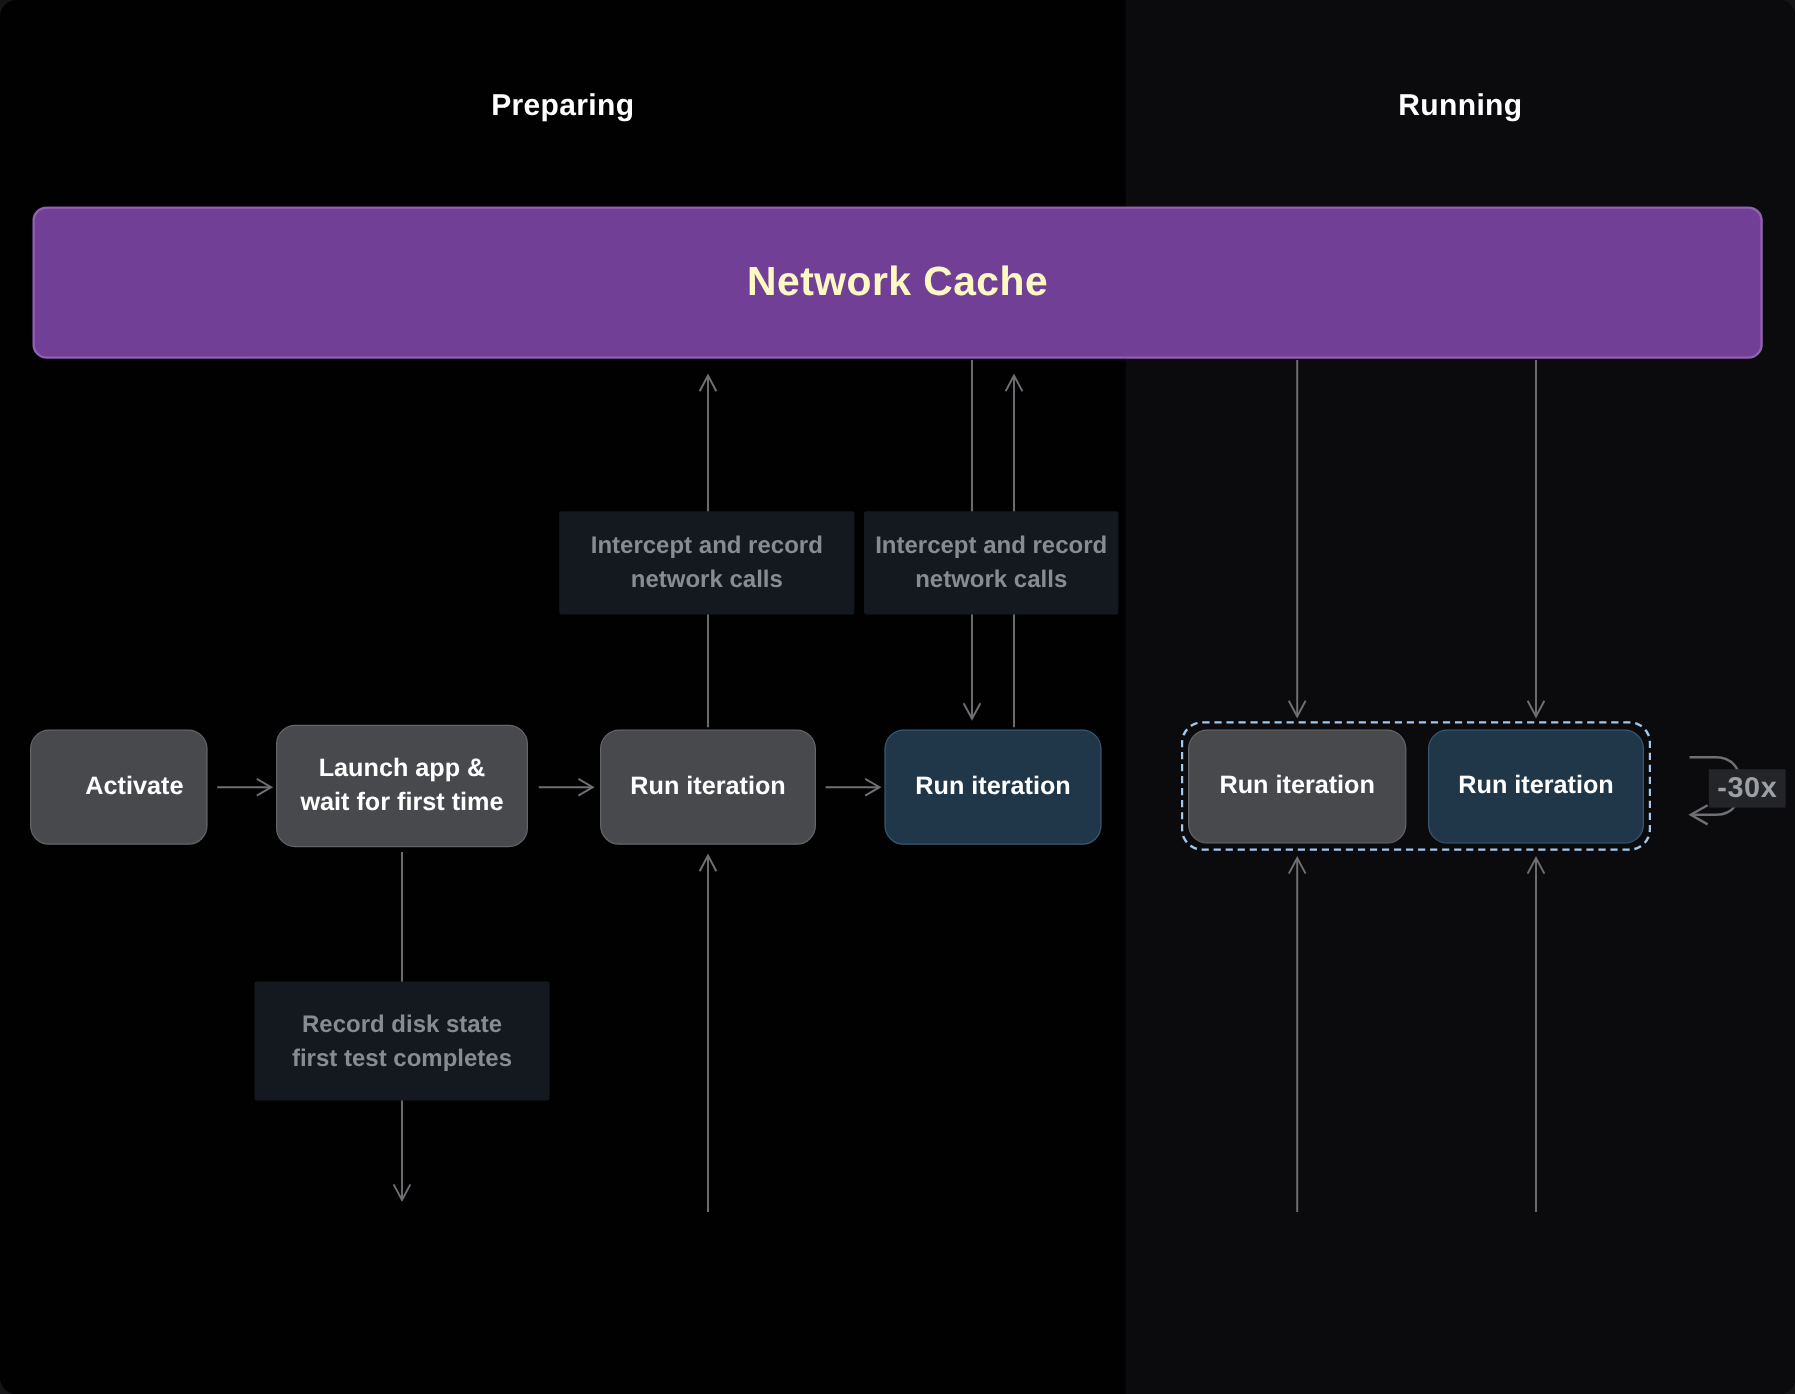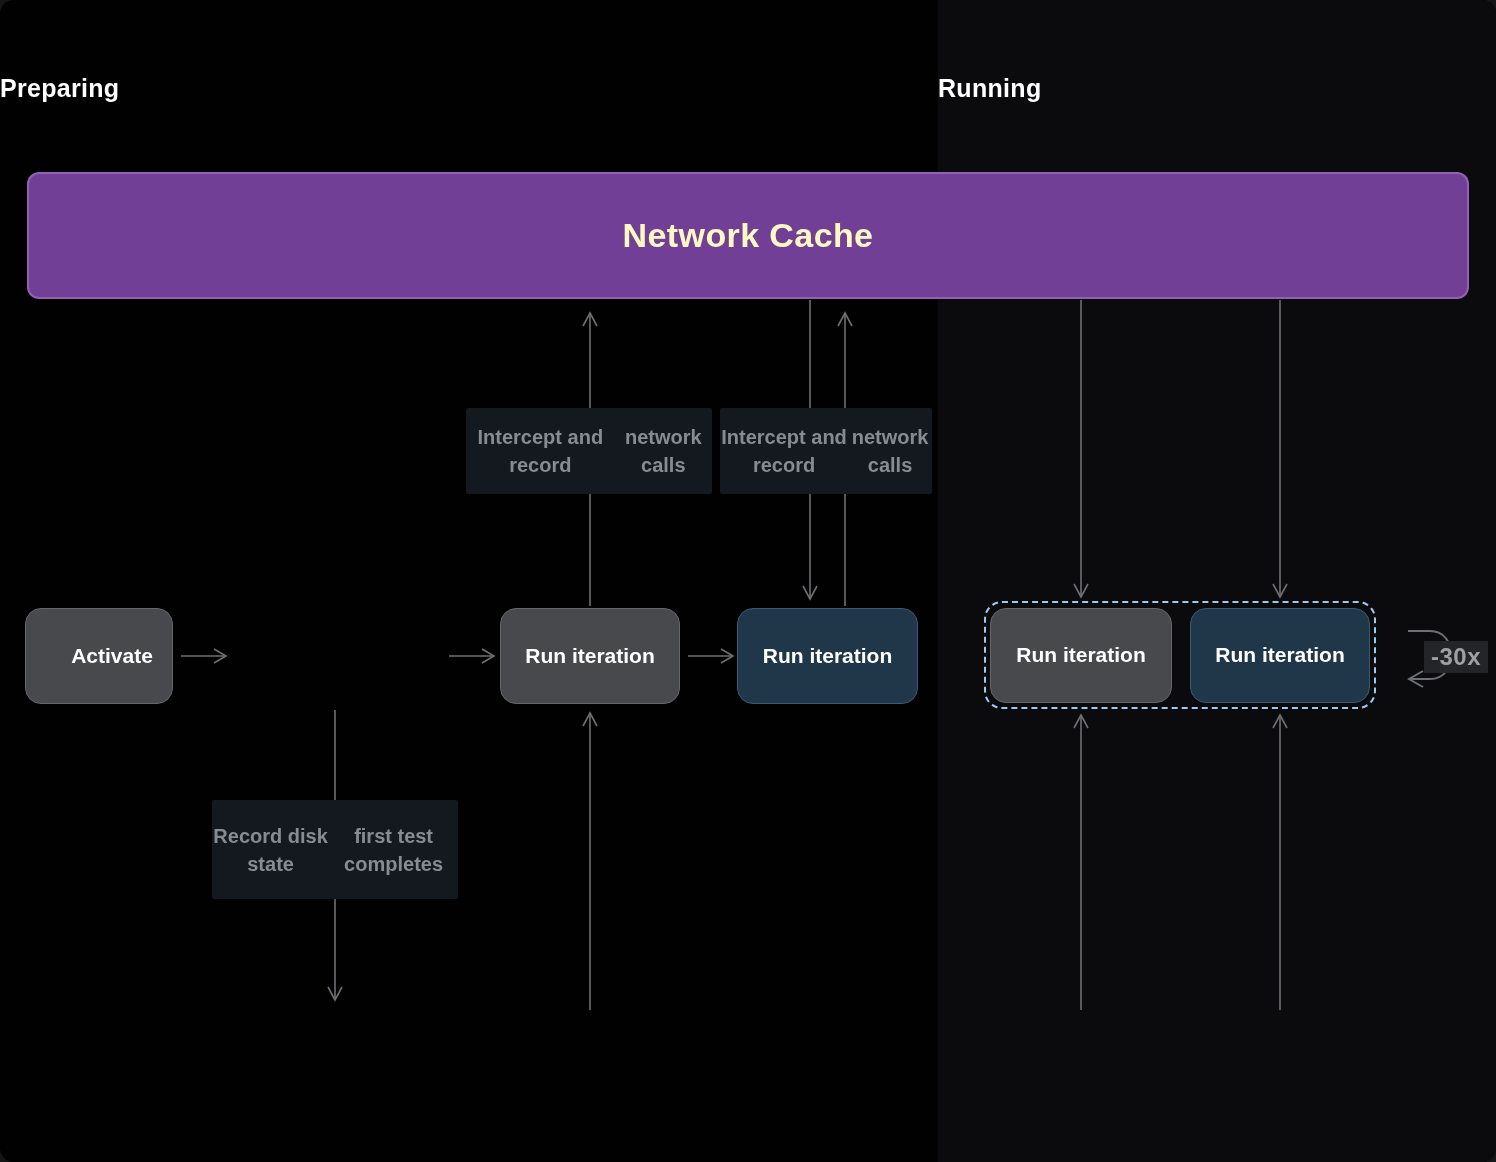--- a/index.html
+++ b/index.html
@@ -8,21 +8,21 @@
     background:#010102;border-radius:14px;overflow:hidden;
     font-family:"Liberation Sans","DejaVu Sans",sans-serif;
   }
   .running-panel{
     position:absolute;left:938px;top:0;width:558px;height:1162px;
     background:#0b0b0e;
   }
   .connectors{position:absolute;left:0;top:0;z-index:1;}
   .section-title{
     position:absolute;top:72px;height:32px;line-height:32px;
-    color:#ffffff;font-size:25px;font-weight:600;text-align:left;z-index:3;
+    color:#ffffff;font-size:25px;font-weight:600;text-align:center;z-index:3;
     letter-spacing:.3px;
   }
   .section-title.preparing{left:0;width:938px;}
   .section-title.running{left:938px;width:558px;}
   .cache-bar{
     position:absolute;left:27px;width:1442px;height:127px;
     background:#723f96;border:2px solid rgba(186,137,219,.45);
     border-radius:12px;box-sizing:border-box;
     display:flex;align-items:center;justify-content:center;
     color:#fef9c3;font-size:34px;font-weight:700;letter-spacing:.4px;z-index:3;
@@ -31,23 +31,23 @@
   .cache-bar.disk{top:1012px;}
   .node{
     position:absolute;box-sizing:border-box;border-radius:16px;
     display:flex;align-items:center;justify-content:center;text-align:center;
     color:#ffffff;font-size:21px;font-weight:600;z-index:3;line-height:1.35;
   }
   .node.gray{background:#47494c;border:1.5px solid #64666a;}
   .node.blue{background:#1f3749;border:1.5px solid #3a5a74;}
   .annotation{
     position:absolute;box-sizing:border-box;background:#14191f;
-    display:flex;flex-direction:row;align-items:center;justify-content:center;
+    display:flex;flex-direction:column;align-items:center;justify-content:center;
     color:#878c93;font-size:20px;font-weight:600;text-align:center;
-    line-height:1.4;z-index:2;border-radius:2px;
+    line-height:1.4;z-index:2;border-radius:2px;margin-top:18px;
   }
   .dashed-group{
     position:absolute;left:984px;top:601px;width:392px;height:108px;
     border:2px dashed #9fc9ef;border-radius:18px;box-sizing:border-box;z-index:2;
   }
   .loop-icon{position:absolute;left:1398px;top:622px;z-index:2;}
   .loop-label{
     position:absolute;left:1424px;top:641px;z-index:3;
     background:#232528;color:#9da0a4;font-size:24px;font-weight:700;
     padding:2px 7px;letter-spacing:.5px;
@@ -132,20 +132,24 @@
     <span>Intercept and record</span>
     <span>network calls</span>
   </div>
   <div class="annotation" style="left:212px;top:800px;width:246px;height:99px;">
     <span>Record disk state</span>
     <span>first test completes</span>
   </div>
 
   <div class="node gray" style="left:25px;top:608px;width:148px;height:96px;padding-left:26px;">Activate</div>
 
+  <div class="node gray" style="left:230px;top:604px;width:210px;height:102px;flex-direction:column;">
+    <span>Launch app &amp;</span>
+    <span>wait for first time</span>
+  </div>
 
   <div class="node gray" style="left:500px;top:608px;width:180px;height:96px;">Run iteration</div>
 
   <div class="node blue" style="left:737px;top:608px;width:181px;height:96px;">Run iteration</div>
 
   <div class="dashed-group"></div>
 
   <div class="node gray" style="left:990px;top:608px;width:182px;height:95px;">Run iteration</div>
 
   <div class="node blue" style="left:1190px;top:608px;width:180px;height:95px;">Run iteration</div>

